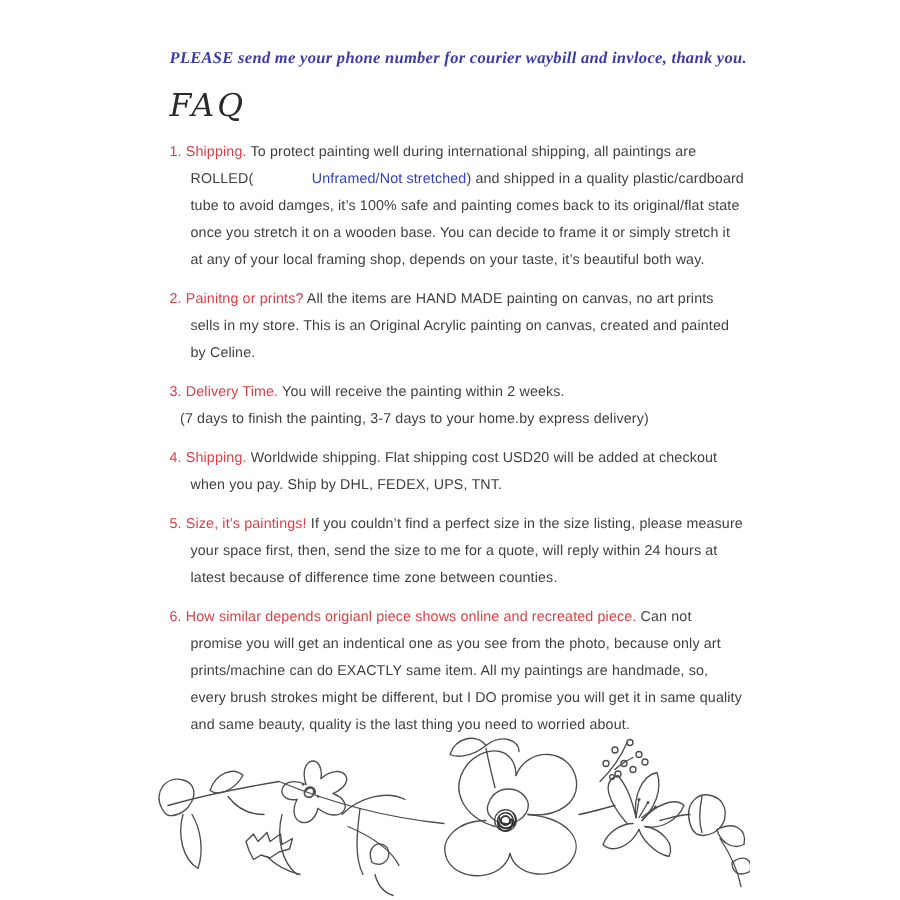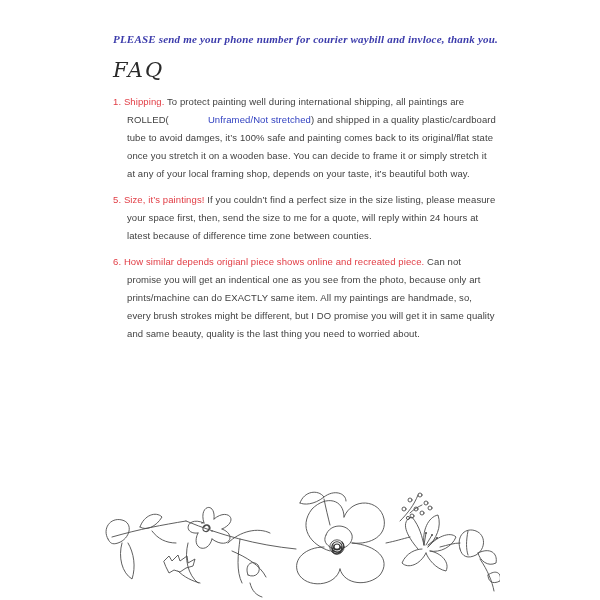--- a/index.html
+++ b/index.html
@@ -42,22 +42,32 @@
   <div class="notice">PLEASE send me your phone number for courier waybill and invloce, thank you.</div>
 
   <div class="page-title">FAQ</div>
 
   <div class="faq-list">
 
     <div class="faq-item"><span class="red">1.</span>
       <span class="red">Shipping.</span>
       <span>To protect painting well during international shipping, all paintings are ROLLED(</span><span class="blue">Unframed/Not stretched</span><span>) and shipped in a quality plastic/cardboard tube to avoid damges, it’s 100% safe and painting comes back to its original/flat state once you stretch it on a wooden base. You can decide to frame it or simply stretch it at any of your local framing shop, depends on your taste, it’s beautiful both way.</span></div>
 
+    <div class="faq-item"><span class="red">2.</span>
+      <span class="red">Painitng or prints?</span>
+      <span>All the items are HAND MADE painting on canvas, no art prints sells in my store. This is an Original Acrylic painting on canvas, created and painted by Celine.</span></div>
 
+    <div class="faq-item"><span class="red">3.</span>
+      <span class="red">Delivery Time.</span>
+      <span>You will receive the painting within 2 weeks.</span>
+      <div class="item-note">(7 days to finish the painting, 3-7 days to your home.by express delivery)</div></div>
 
+    <div class="faq-item"><span class="red">4.</span>
+      <span class="red">Shipping.</span>
+      <span>Worldwide shipping. Flat shipping cost USD20 will be added at checkout when you pay. Ship by DHL, FEDEX, UPS, TNT.</span></div>
 
     <div class="faq-item"><span class="red">5.</span>
       <span class="red">Size, it’s paintings!</span>
       <span>If you couldn’t find a perfect size in the size listing, please measure your space first, then, send the size to me for a quote, will reply within 24 hours at latest because of difference time zone between counties.</span></div>
 
     <div class="faq-item"><span class="red">6.</span>
       <span class="red">How similar depends origianl piece shows online and recreated piece.</span>
       <span>Can not promise you will get an indentical one as you see from the photo, because only art prints/machine can do EXACTLY same item. All my paintings are handmade, so, every brush strokes might be different, but I DO promise you will get it in same quality and same beauty, quality is the last thing you need to worried about.</span></div>
 
   </div>

